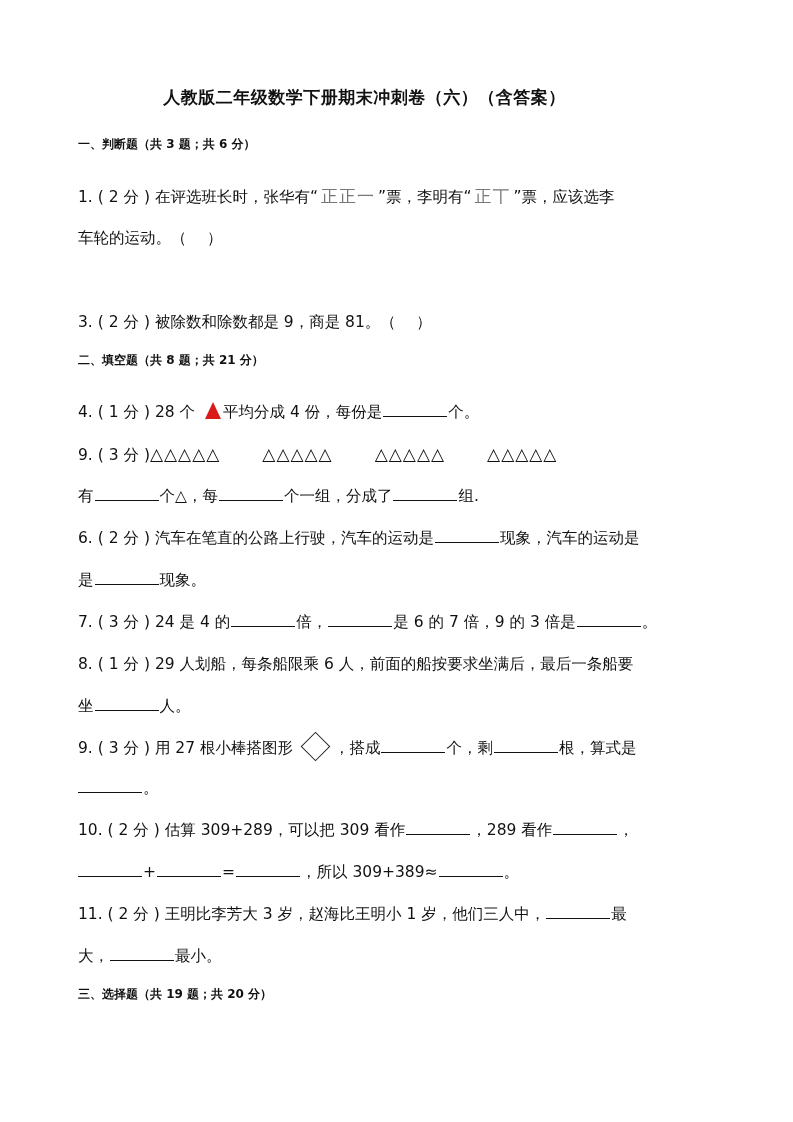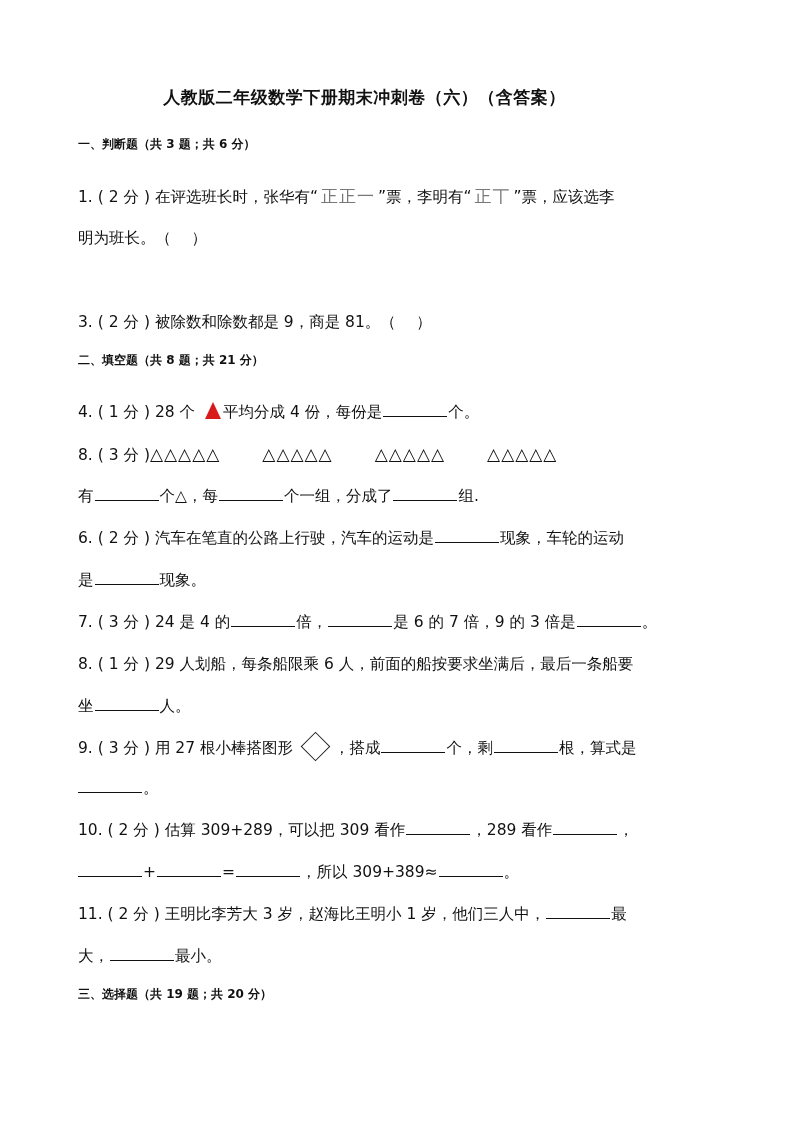--- a/index.html
+++ b/index.html
@@ -41,39 +41,39 @@
 <body>
 
 <div class="page">
   <div class="title">人教版二年级数学下册期末冲刺卷（六）（含答案）</div>
 
   <div class="section" style="top:136px">一、判断题（共 3 题；共 6 分）</div>
 
   <div class="line" style="top:186px">
     <span>1. ( 2 分 ) 在评选班长时，张华有“</span><span class="tally">正正一</span><span>”票，李明有“</span><span class="tally">正丅</span><span>”票，应该选李</span>
   </div>
-  <div class="line" style="top:228px">明为班长。（　 ）</div>
+  <div class="line" style="top:228px">车轮的运动。（　 ）</div>
 
   <div class="line" style="top:312px">3. ( 2 分 ) 被除数和除数都是 9，商是 81。（　 ）</div>
 
   <div class="section" style="top:352px">二、填空题（共 8 题；共 21 分）</div>
 
   <div class="line" style="top:402px">
     <span>4. ( 1 分 ) 28 个</span><span class="red-tri"></span><span>平均分成 4 份，每份是</span><span class="blank"></span><span>个。</span>
   </div>
 
   <div class="line" style="top:444px">
-    <span>8. ( 3 分 )</span><span class="tris">△△△△△</span><span class="gap" style="width:42px"></span><span class="tris">△△△△△</span><span class="gap" style="width:42px"></span><span class="tris">△△△△△</span><span class="gap" style="width:42px"></span><span class="tris">△△△△△</span>
+    <span>9. ( 3 分 )</span><span class="tris">△△△△△</span><span class="gap" style="width:42px"></span><span class="tris">△△△△△</span><span class="gap" style="width:42px"></span><span class="tris">△△△△△</span><span class="gap" style="width:42px"></span><span class="tris">△△△△△</span>
   </div>
   <div class="line" style="top:486px">
     <span>有</span><span class="blank"></span><span>个△，每</span><span class="blank"></span><span>个一组，分成了</span><span class="blank"></span><span>组.</span>
   </div>
 
   <div class="line" style="top:528px">
-    <span>6. ( 2 分 ) 汽车在笔直的公路上行驶，汽车的运动是</span><span class="blank"></span><span>现象，车轮的运动</span>
+    <span>6. ( 2 分 ) 汽车在笔直的公路上行驶，汽车的运动是</span><span class="blank"></span><span>现象，汽车的运动是</span>
   </div>
   <div class="line" style="top:570px">
     <span>是</span><span class="blank"></span><span>现象。</span>
   </div>
 
   <div class="line" style="top:612px">
     <span>7. ( 3 分 ) 24 是 4 的</span><span class="blank"></span><span>倍，</span><span class="blank"></span><span>是 6 的 7 倍，9 的 3 倍是</span><span class="blank"></span><span>。</span>
   </div>
 
   <div class="line" style="top:654px">8. ( 1 分 ) 29 人划船，每条船限乘 6 人，前面的船按要求坐满后，最后一条船要</div>

